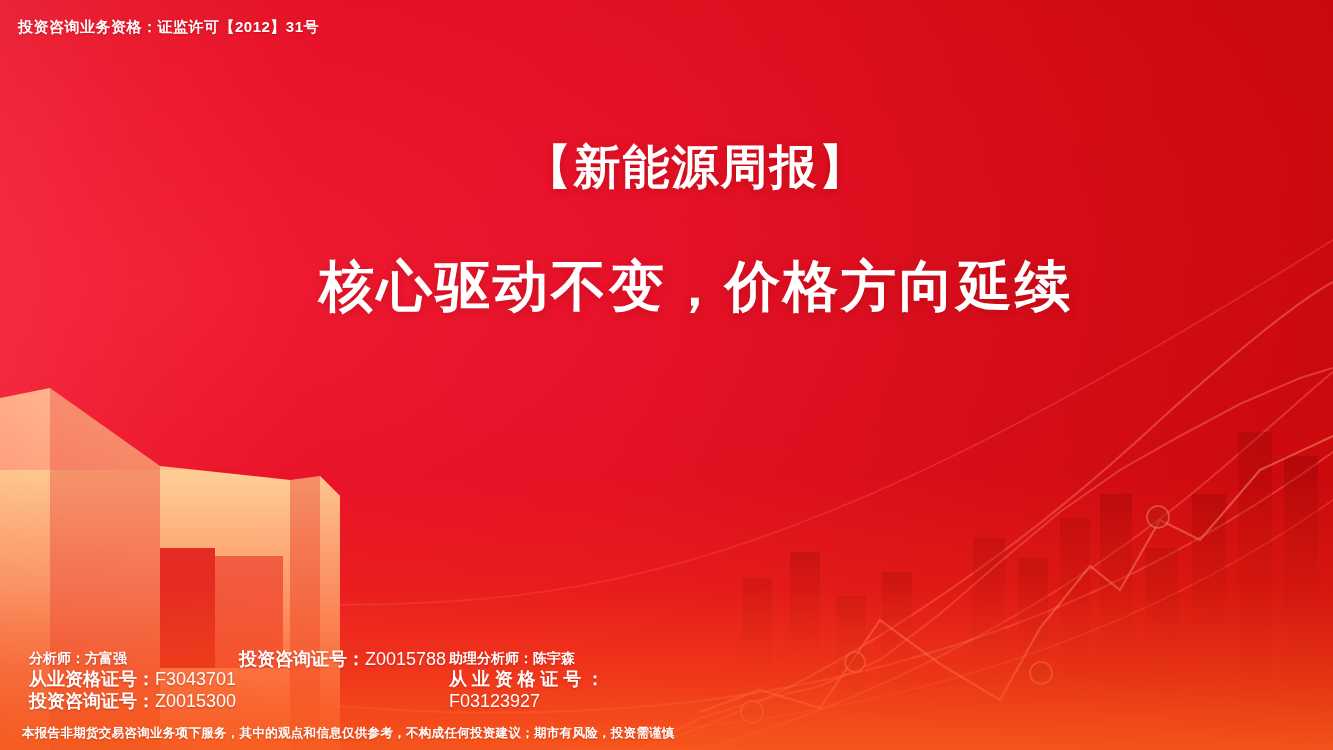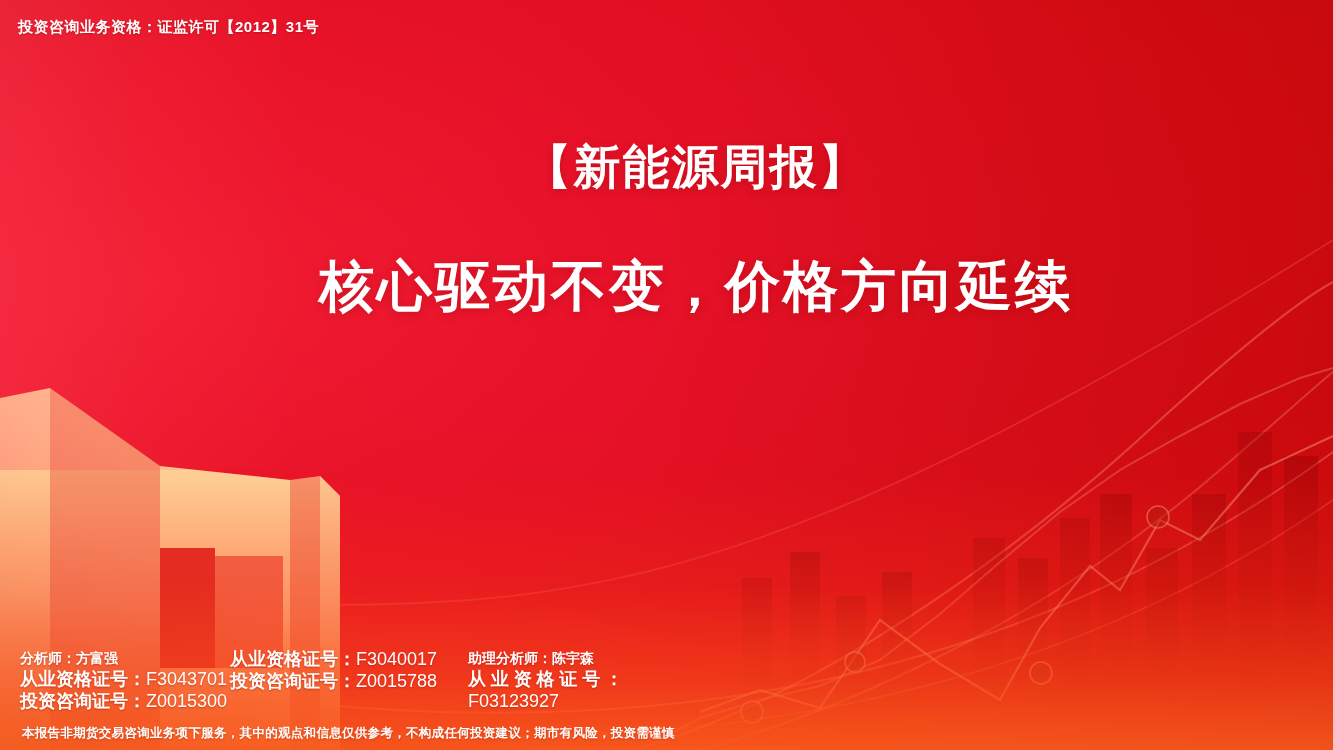--- a/index.html
+++ b/index.html
@@ -117,28 +117,28 @@
     font-size: 29px;
     font-weight: bold;
     letter-spacing: 1px;
     white-space: nowrap;
   }
   .byline .gap { display: inline-block; width: 14px; }
 
   
   .analysts {
     position: absolute;
-    left: 20px;
+    left: 29px;
     bottom: 38px;
     display: flex;
     align-items: flex-start;
     color: #ffffff;
   }
   .analyst-col { width: 210px; }
-  .analyst-col.wide { width: 300px; margin-left: 28px; }
+  .analyst-col.wide { width: 300px; }
   .an-name {
     font-size: 14px;
     font-weight: bold;
     line-height: 20px;
     white-space: nowrap;
     text-shadow: 0 1px 2px rgba(120,0,0,0.35);
   }
   .an-row {
     font-size: 18px;
     font-weight: bold;
@@ -285,23 +285,20 @@
       <div class="an-row">
         <span>从业资格证号：</span><span class="val">F3043701</span>
       </div>
       <div class="an-row">
         <span>投资咨询证号：</span><span class="val">Z0015300</span>
       </div>
     </div>
 
     <div class="analyst-col">
       <div class="an-row">
-        <span>从业资格证号：</span><span class="val">F3040017</span>
-      </div>
-      <div class="an-row">
         <span>投资咨询证号：</span><span class="val">Z0015788</span>
       </div>
     </div>
 
     <div class="analyst-col wide">
       <div class="an-name">助理分析师：陈宇森</div>
       <div class="an-row justify">从业资格证号：</div>
       <div class="an-row plain">F03123927</div>
     </div>
 

